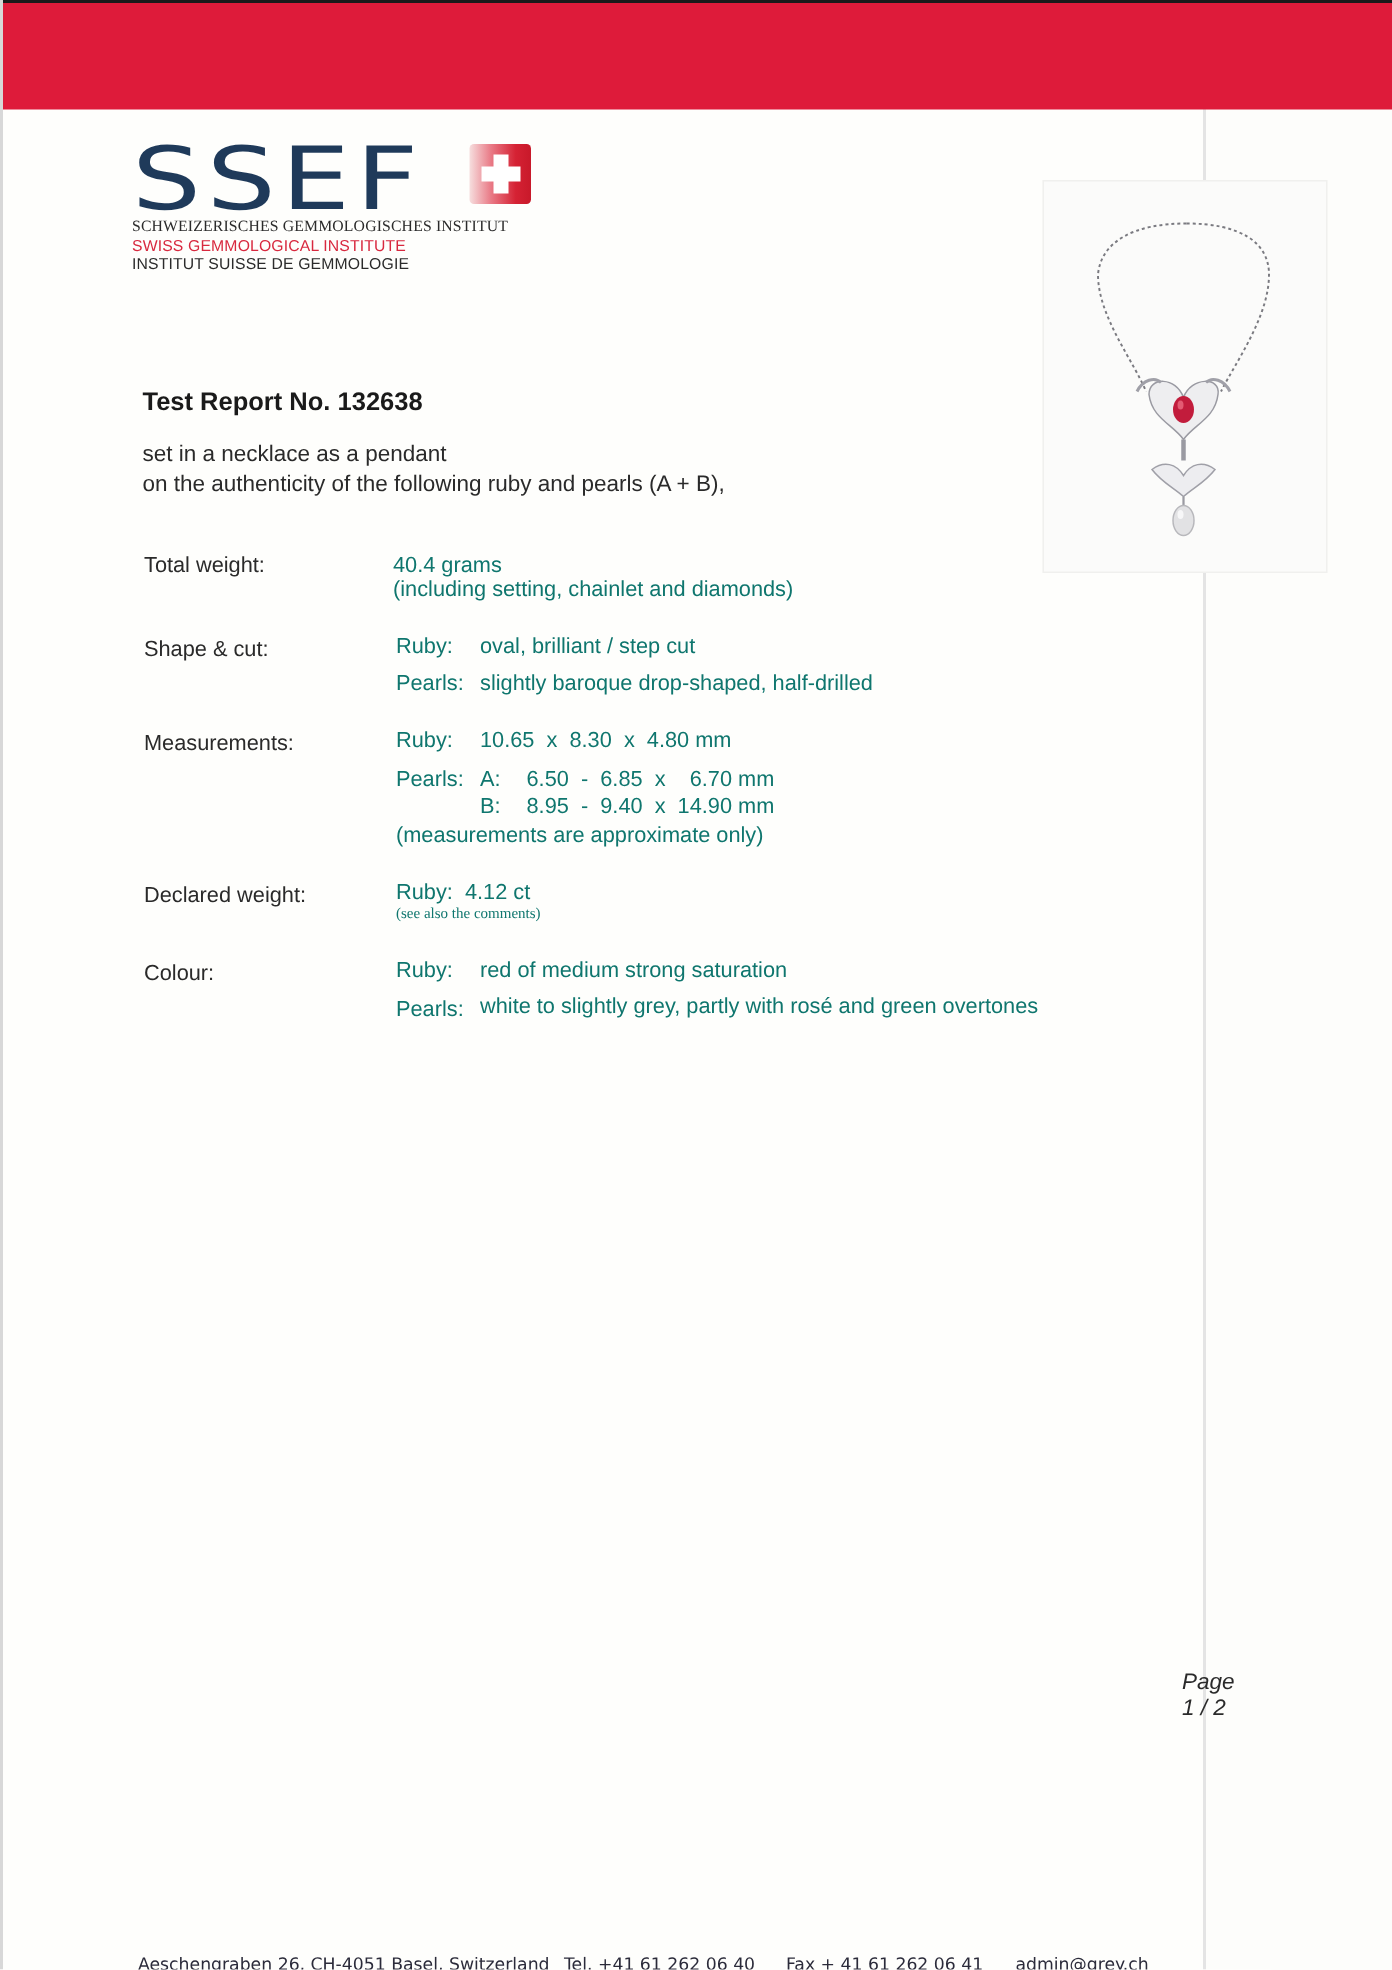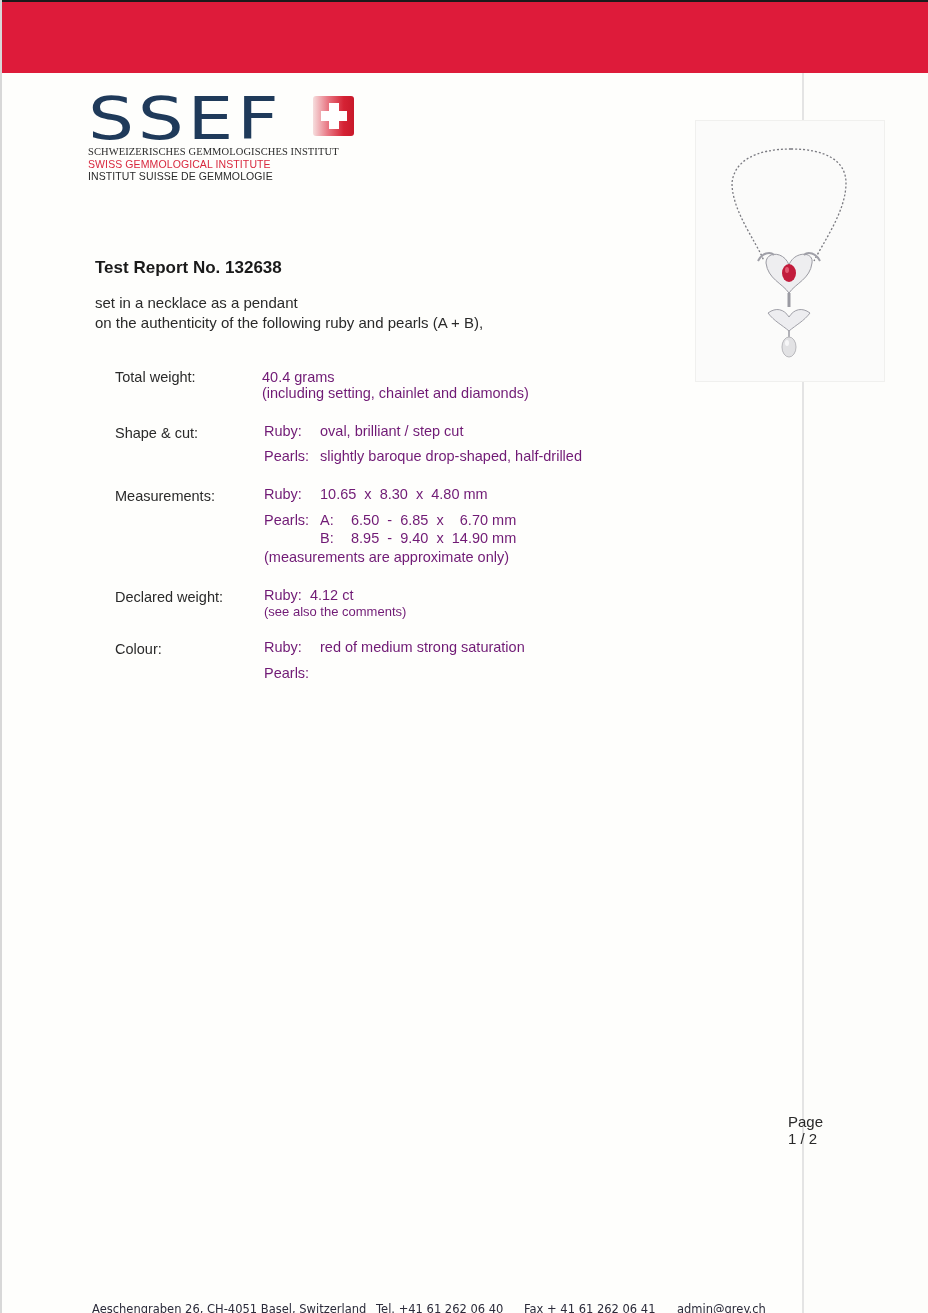--- a/index.html
+++ b/index.html
@@ -16,25 +16,25 @@
     .logo-lines { position: absolute; left: 0; top: 52px; font-size: 10.5px; line-height: 12px; letter-spacing: 0.1px; white-space: nowrap; }
     .logo-lines .l1 { color: #2b2b2b; font-family: Liberation Serif, serif; }
     .logo-lines .l2 { color: #d8283e; }
     .logo-lines .l3 { color: #2b2b2b; }
 
     .photo { position: absolute; left: 693px; top: 120px; width: 190px; height: 262px; background: #fbfbfa; border: 1px solid #f0f0ee; }
 
     .title { position: absolute; left: 93px; top: 258px; font-size: 17px; font-weight: bold; color: #1a1a1a; white-space: nowrap; }
     .subtitle { position: absolute; left: 93px; top: 293px; font-size: 15px; line-height: 20px; color: #2a2a2a; white-space: nowrap; }
 
-    .label { position: absolute; left: 94px; font-size: 14.5px; color: #2a2a2a; white-space: nowrap; margin-left: 19px; }
-    .val { position: absolute; font-size: 14.5px; color: #701a75; white-space: nowrap; }
-    .small { font-size: 13px; }
+    .label { position: absolute; left: 94px; font-size: 14.5px; color: #2a2a2a; white-space: nowrap; }
+    .val { position: absolute; font-size: 14.5px; color: #0f766e; white-space: nowrap; }
+    .small { font-size: 10px; font-family: Liberation Serif, serif; }
 
-    .page-num { position: absolute; left: 786px; top: 1113px; font-size: 15px; color: #2a2a2a; }
+    .page-num { position: absolute; left: 786px; top: 1113px; font-size: 15px; color: #2a2a2a; font-style: italic; }
 
     .footer { position: absolute; top: 1302px; font-family: "DejaVu Sans", sans-serif; font-size: 11.5px; color: #2b2b3a; white-space: nowrap; }
     .footer.red { color: #d8283e; margin-top: 28px; }
   </style>
 </head>
 <body>
 
 <div class="page">
   <div class="top-band"></div>
 
@@ -95,20 +95,21 @@
   <div class="val" style="left:262px;top:549px">(measurements are approximate only)</div>
 
   <div class="label" style="top:589px">Declared weight:</div>
   <div class="val" style="left:262px;top:587px;white-space:pre">Ruby:  4.12 ct</div>
   <div class="val small" style="left:262px;top:604px">(see also the comments)</div>
 
   <div class="label" style="top:641px">Colour:</div>
   <div class="val" style="left:262px;top:639px">Ruby:</div>
   <div class="val" style="left:318px;top:639px">red of medium strong saturation</div>
   <div class="val" style="left:262px;top:665px">Pearls:</div>
+  <div class="val" style="left:318px;top:663px">white to slightly grey, partly with rosé and green overtones</div>
 
   <div class="page-num">Page 1 / 2</div>
 
   <div class="footer" style="left:90px">Aeschengraben 26, CH-4051 Basel, Switzerland</div>
   <div class="footer" style="left:374px">Tel. +41 61 262 06 40</div>
   <div class="footer" style="left:522px">Fax + 41 61 262 06 41</div>
   <div class="footer" style="left:675px">admin@grey.ch</div>
   <div class="footer red" style="left:772px">www.ssef.ch</div>
 </div>
 

